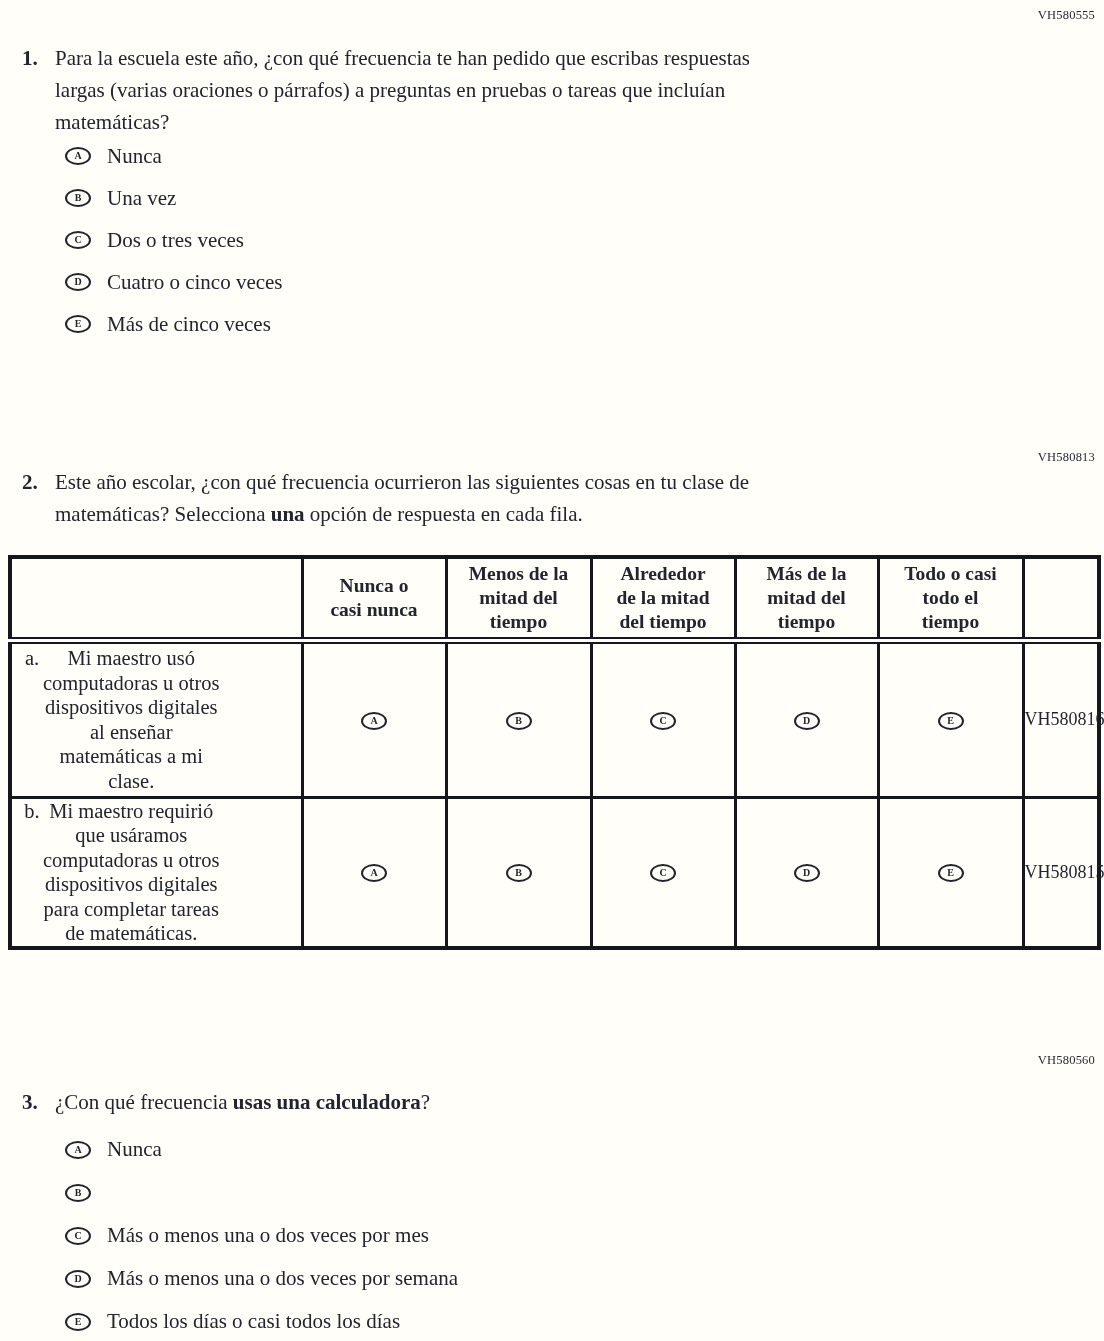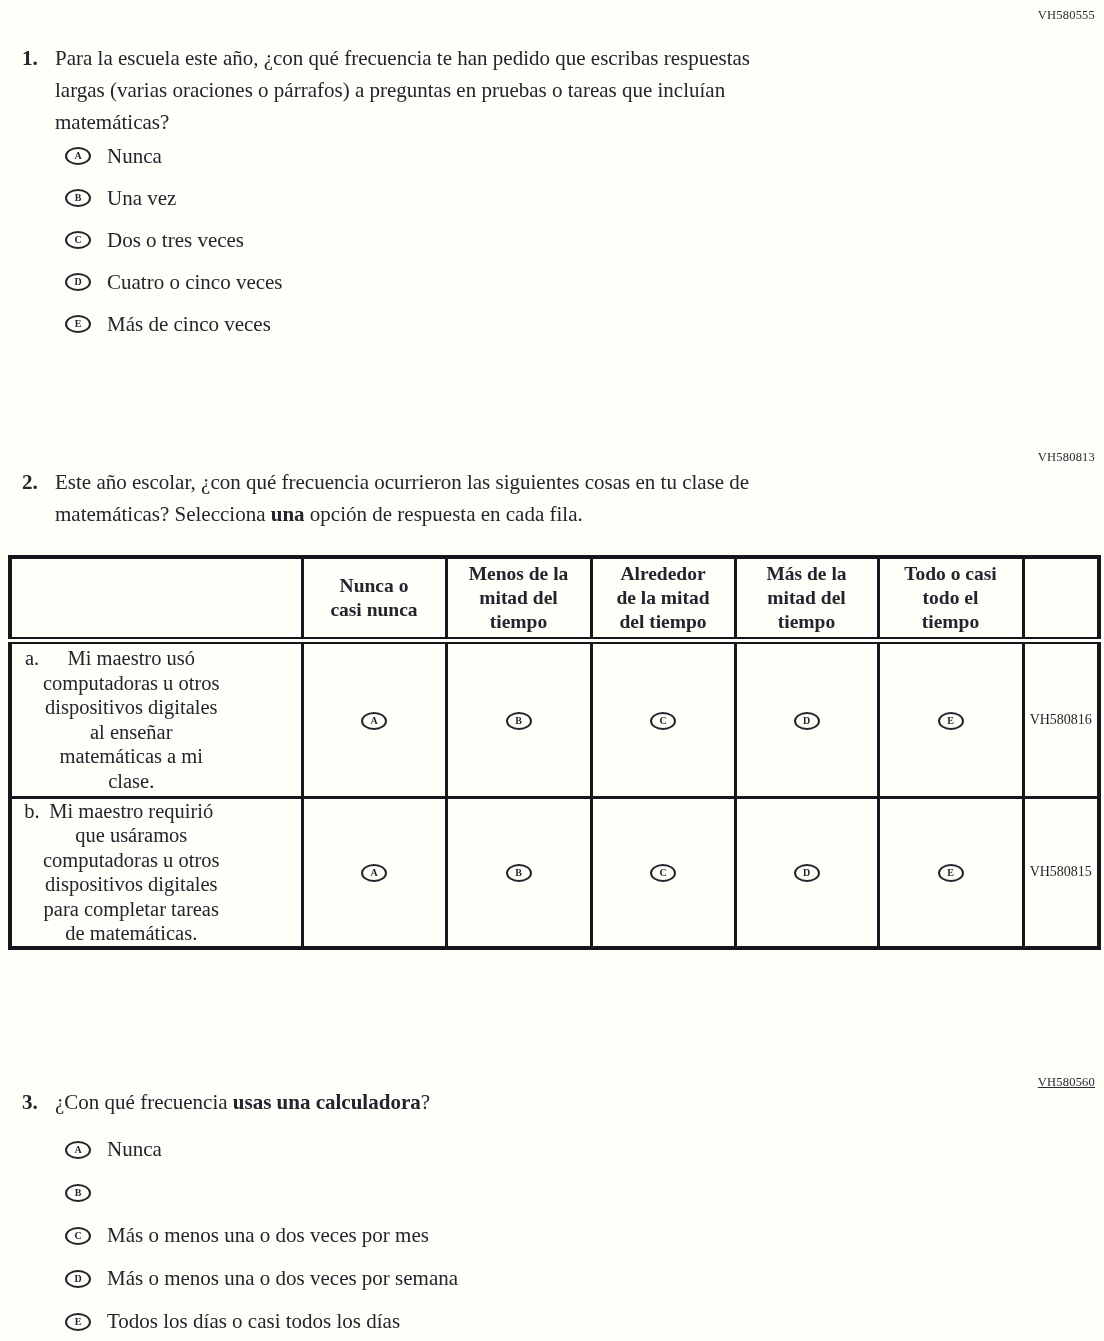--- a/index.html
+++ b/index.html
@@ -49,21 +49,21 @@
     height:83px; text-align:center; vertical-align:middle;
     font-size:19.5px; font-weight:bold; line-height:24px; padding:2px;
   }
   table.matrix tbody td { text-align:center; vertical-align:middle; }
   tr.row-a { height:157px; }
   tr.row-b { height:151px; }
   td.stmt { text-align:left; vertical-align:top; padding:5px 4px 5px 0; }
   .stmt-flex { display:flex; }
   .ilet { width:31px; flex:none; padding-left:9px; font-size:20.5px; line-height:24.5px; }
   .stext { font-size:20.5px; line-height:24.5px;text-align:center; }
-  td.codecell { font-size:14px; text-align:center; padding:0 2px; }
+  td.codecell { font-size:18px; text-align:center; padding:0 2px; }
 </style>
 </head>
 <body>
 
 <div class="page">
 
   <div class="vhcode" style="top:8px;">VH580555</div>
 
   <section class="question" style="top:42px;">
     <div class="qline">
@@ -171,21 +171,21 @@
         <td><span class="bubble">A</span></td>
         <td><span class="bubble">B</span></td>
         <td><span class="bubble">C</span></td>
         <td><span class="bubble">D</span></td>
         <td><span class="bubble">E</span></td>
         <td class="codecell">VH580815</td>
       </tr>
     </tbody>
   </table>
 
-  <div class="vhcode" style="top:1075px;text-decoration:underline;">VH580560</div>
+  <div class="vhcode" style="top:1053px;">VH580560</div>
 
   <section class="question q3" style="top:1086px;">
     <div class="qline">
       <span class="qnum">3.</span>
       <div class="qtext"><span>¿Con qué frecuencia </span><b>usas una calculadora</b><span>?</span></div>
     </div>
     <div class="options">
       <div class="option">
         <span class="bubble">A</span>
         <span class="olabel">Nunca</span>

